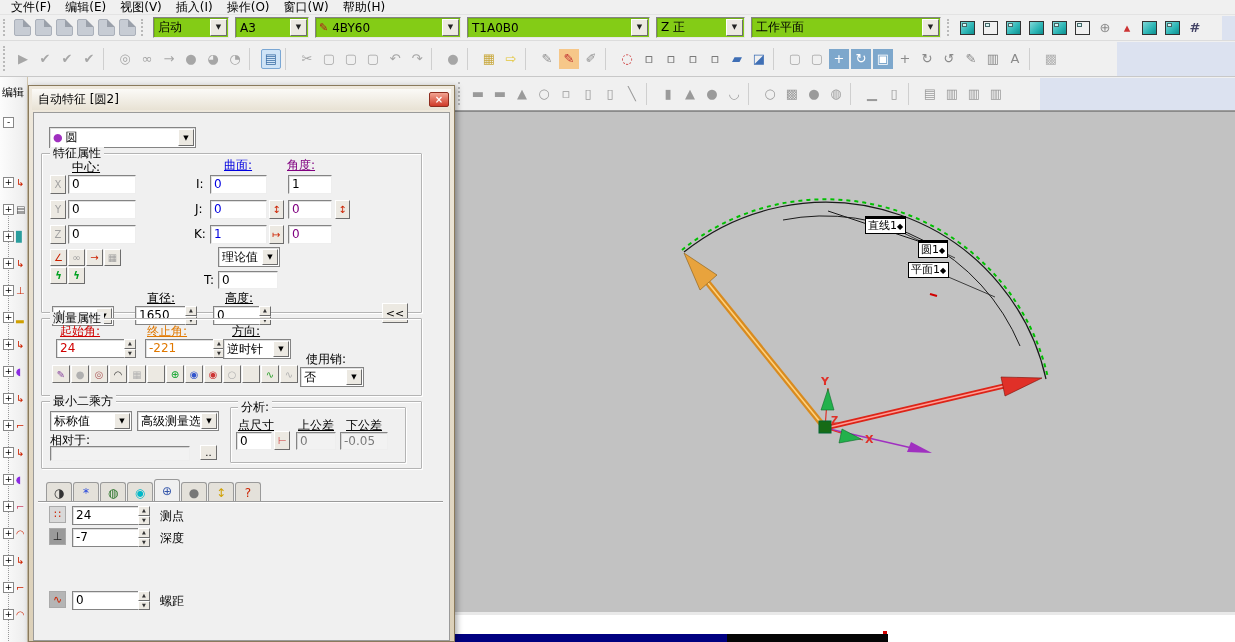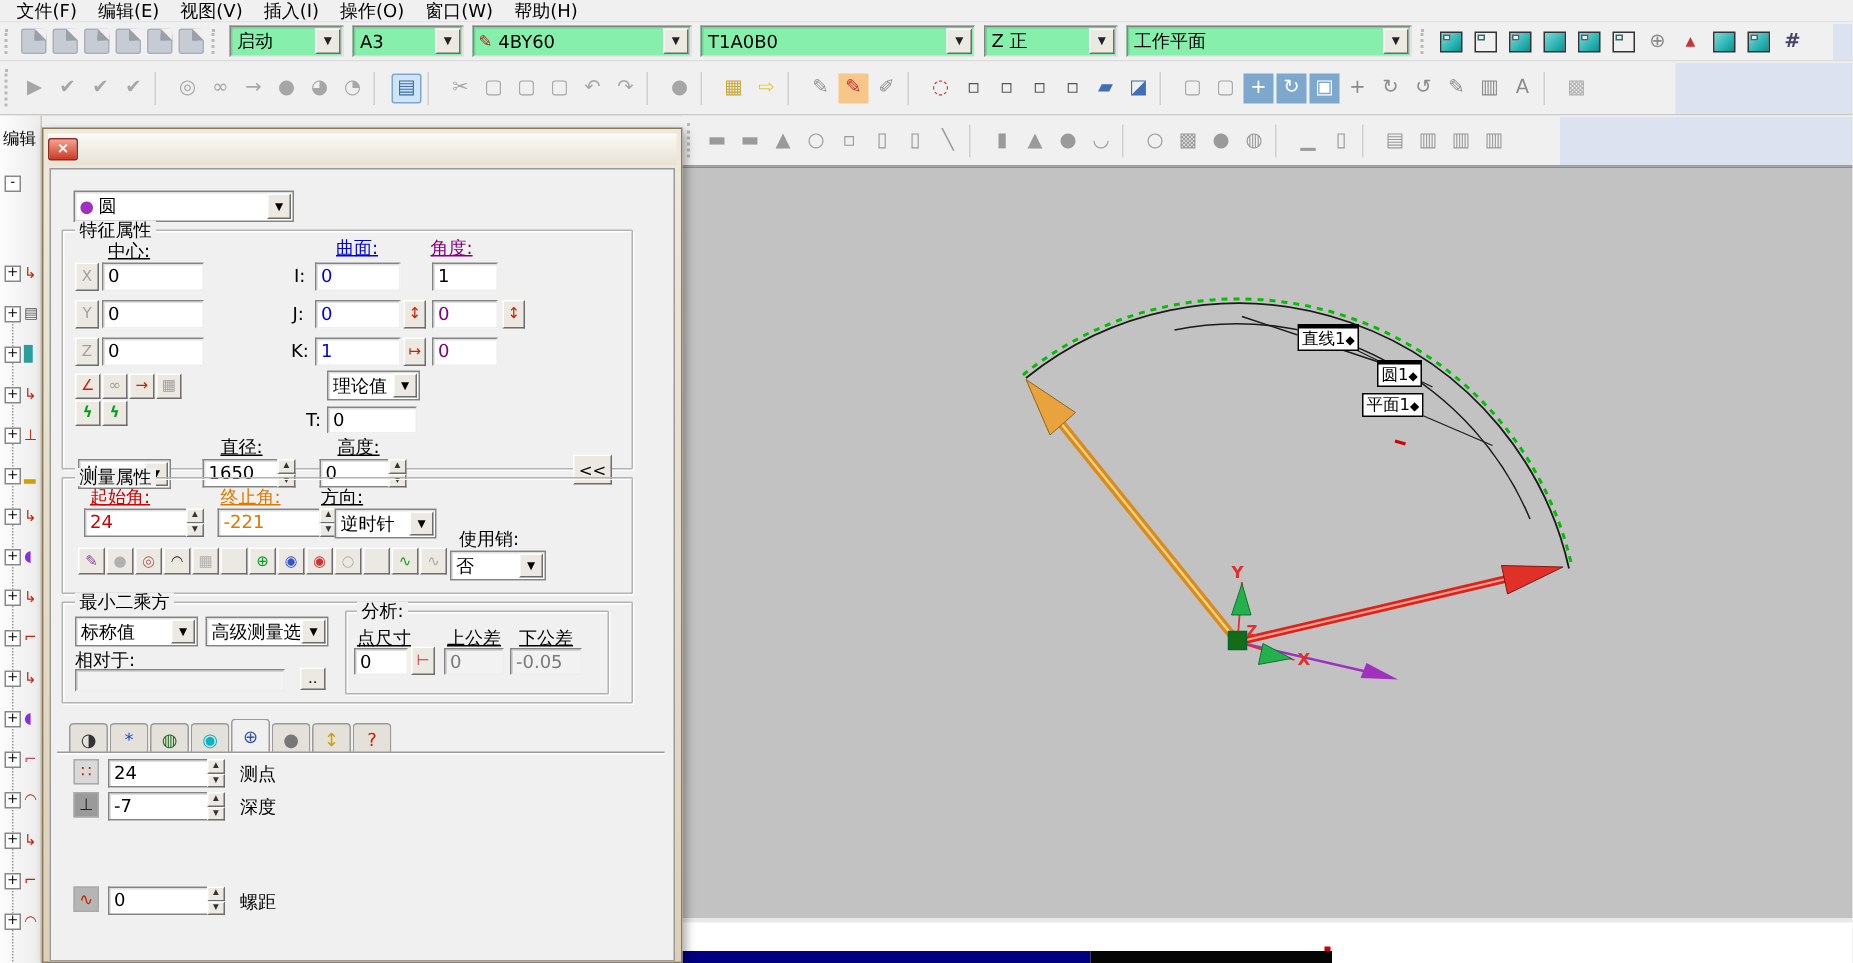--- a/index.html
+++ b/index.html
@@ -8,21 +8,21 @@
 .abs{position:absolute}
 
 .menubar{left:0;top:0;width:1235px;height:15px;background:#f0f0f0;border-bottom:1px solid #e3e3e3;display:flex;align-items:center;padding-left:4px}
 .menubar span{padding:0 7px;font-size:12px;line-height:15px;white-space:nowrap}
 .tbrow{background:#f0f0f0;display:flex;align-items:center}
 .tb1{left:0;top:15px;width:1235px;height:26px;border-bottom:1px solid #dcdcdc}
 .tb2{left:0;top:41px;width:1235px;height:36px;border-bottom:1px solid #c8c8c8}
 .grip{width:6px;height:70%;border-left:2px dotted #b9b9b9;margin:0 3px}
 .doc{width:17px;height:17px;margin:0 2px;background:#c7ccd4;border:1px solid #aab0ba;border-radius:2px;position:relative}
 .doc:after{content:"";position:absolute;right:-1px;top:-1px;border:4px solid #f0f0f0;border-left-color:#9aa0aa;border-bottom-color:#9aa0aa}
-.combo{height:21px;background:#86efac;border:1px solid #848484;border-right-color:#e6e6e6;border-bottom-color:#e6e6e6;box-shadow:inset 1px 1px 0 rgba(0,0,0,.12);display:flex;align-items:center;margin:0 3px;position:relative}
+.combo{height:21px;background:#84cc16;border:1px solid #848484;border-right-color:#e6e6e6;border-bottom-color:#e6e6e6;box-shadow:inset 1px 1px 0 rgba(0,0,0,.12);display:flex;align-items:center;margin:0 3px;position:relative}
 .combo .cval{flex:1;padding:0 4px;white-space:nowrap;overflow:hidden;font-size:12px}
 .combo .cbtn{width:17px;height:17px;margin:1px;background:#ece9e2;border:1px solid;border-color:#fff #6d6d6d #6d6d6d #fff;font-size:7px;line-height:15px;text-align:center;color:#222;flex:none}
 .combo .pen{display:none;color:#b02020;font-size:11px;padding-left:3px}
 .combo.haspen .pen{display:inline}
 .cube{width:15px;height:14px;margin:0 4px;background:linear-gradient(135deg,#7fd8d8 0%,#2ab4b4 60%,#0f8f8f 100%);border:1px solid #333;position:relative}
 .cube:before{content:"";position:absolute;left:1px;top:1px;right:7px;bottom:7px;background:#d8f4f4;border:1px solid #466}
 .cube.wire{background:#f0f0f0}
 .cube.solid:before{display:none}
 .tico{width:20px;height:20px;display:inline-flex;align-items:center;justify-content:center;font-size:13px;margin:0 1px;flex:none}
 .tico.tsep{width:8px;border-left:1px solid #cfcfcf;height:22px;margin:0 3px}
@@ -360,20 +360,21 @@
   <div class="flabel" style="left:453px;top:150px"><span>平面1</span><span class="mk">◆</span></div>
 </div>
 
 <div class="abs bstrip"></div>
 <div class="abs navybar"></div>
 <div class="abs blackbar"></div>
 <div class="abs reddot"></div>
 
 <div class="abs dlg">
   <div class="dlg-title">
+    <span class="ttext">自动特征 [圆2]</span>
     <span class="closebtn">×</span>
   </div>
   <div class="dlg-client">
 
     <div class="combo2" style="left:15px;top:14px;width:147px;height:21px">
       <span style="color:#a030c0;font-size:11px;padding-left:3px">●</span>
       <span class="cval">圆</span>
       <span class="cbtn">▼</span>
     </div>
 
@@ -455,21 +456,21 @@
         </span>
     </div>
     <div class="lbl u oran" style="left:113px;top:212px">终止角:</div>
     <div class="spinw" style="left:111px;top:226px;width:80px;height:19px">
       <span class="fld2 oran">-221</span>
       <span class="spincol">
           <span>▲</span>
           <span>▼</span>
         </span>
     </div>
-    <div class="lbl u" style="left:180px;top:212px">方向:</div>
+    <div class="lbl u" style="left:198px;top:212px">方向:</div>
     <div class="combo2" style="left:189px;top:226px;width:68px;height:20px">
       <span class="cval">逆时针</span>
       <span class="cbtn">▼</span>
     </div>
     <div class="tabrow" style="left:18px;top:252px">
 
     <span class="btn" style="position: static; width: 18px; height: 18px; margin-right: 1px; color: rgb(138, 74, 160);">✎</span>
         <span class="btn" style="position: static; width: 18px; height: 18px; margin-right: 1px; color: rgb(176, 176, 176);">●</span>
         <span class="btn" style="position: static; width: 18px; height: 18px; margin-right: 1px; color: rgb(176, 96, 96);">◎</span>
         <span class="btn on" style="position: static; width: 18px; height: 18px; margin-right: 1px; color: rgb(34, 34, 34);">◠</span>

